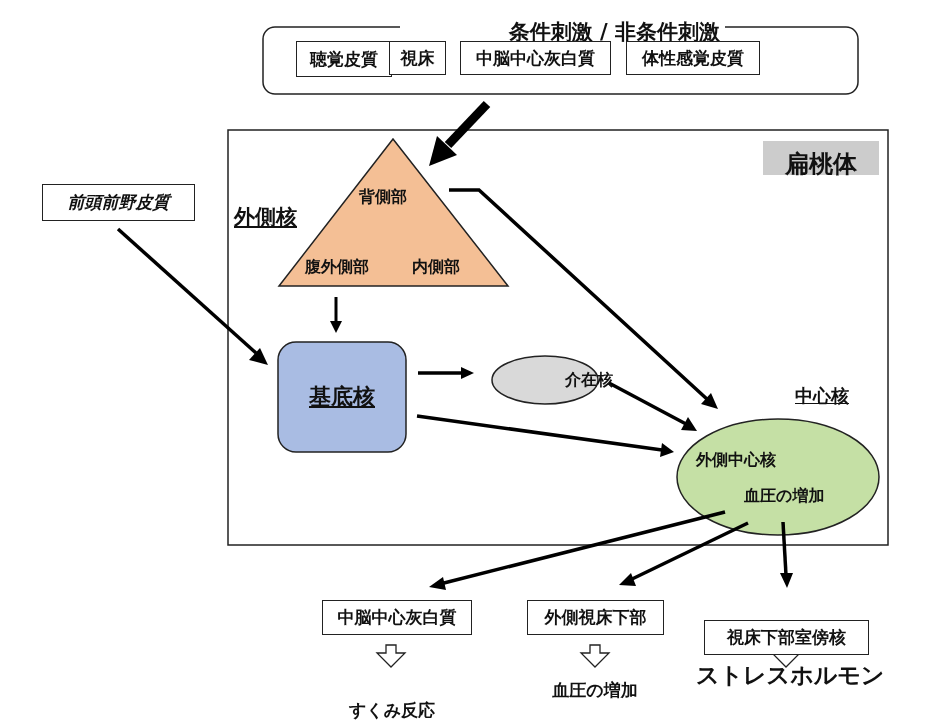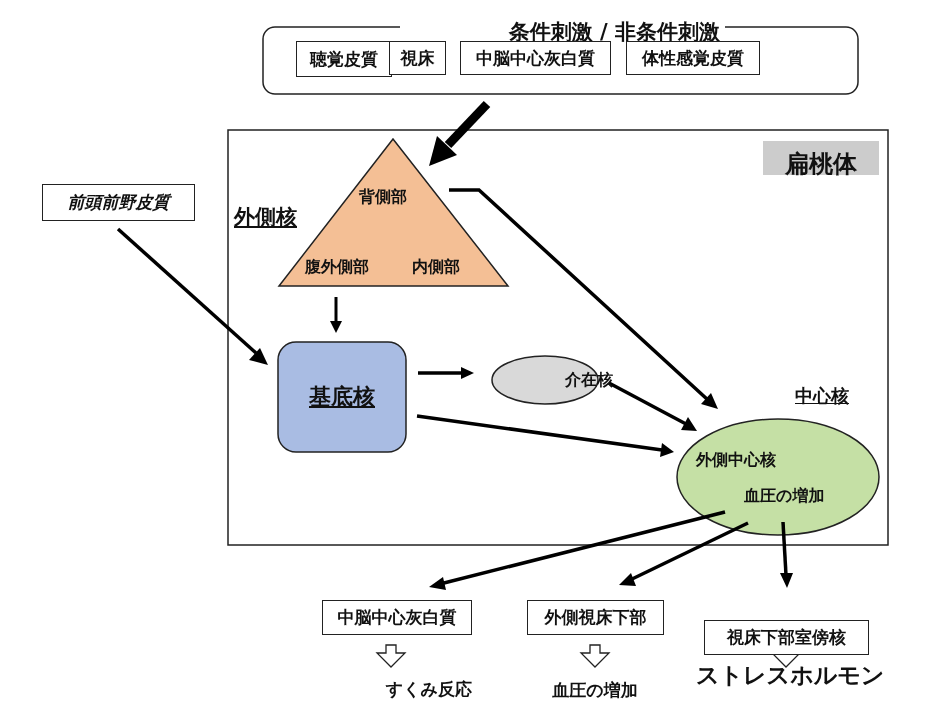--- a/index.html
+++ b/index.html
@@ -112,15 +112,15 @@
 <div class="lbl" style="left:492px; top:370px; width:106px; text-align:center; font-size:16px;margin-left:44px;">介在核</div>
 
 <div class="lbl" style="left:795px; top:384px; font-size:18px; text-decoration:underline;">中心核</div>
 <div class="lbl" style="left:696px; top:450px; font-size:16px;">外側中心核</div>
 <div class="lbl" style="left:744px; top:486px; font-size:16px;">血圧の増加</div>
 
 <div class="box" style="left:322px; top:600px; width:150px; height:35px;">中脳中心灰白質</div>
 <div class="box" style="left:527px; top:600px; width:137px; height:35px;">外側視床下部</div>
 <div class="box" style="left:704px; top:600px; width:165px; height:35px;margin-top:20px;">視床下部室傍核</div>
 
-<div class="lbl" style="left:312px; top:678px; width:160px; font-size:17px;">すくみ反応</div>
+<div class="lbl" style="left:312px; top:699px; width:160px; text-align:center; font-size:17px;">すくみ反応</div>
 <div class="lbl" style="left:515px; top:679px; width:160px; text-align:center; font-size:17px;">血圧の増加</div>
 <div class="lbl" style="left:696px; top:660px; width:180px; text-align:right; font-size:23px;">ストレスホルモン</div>
 
 </body></html>

